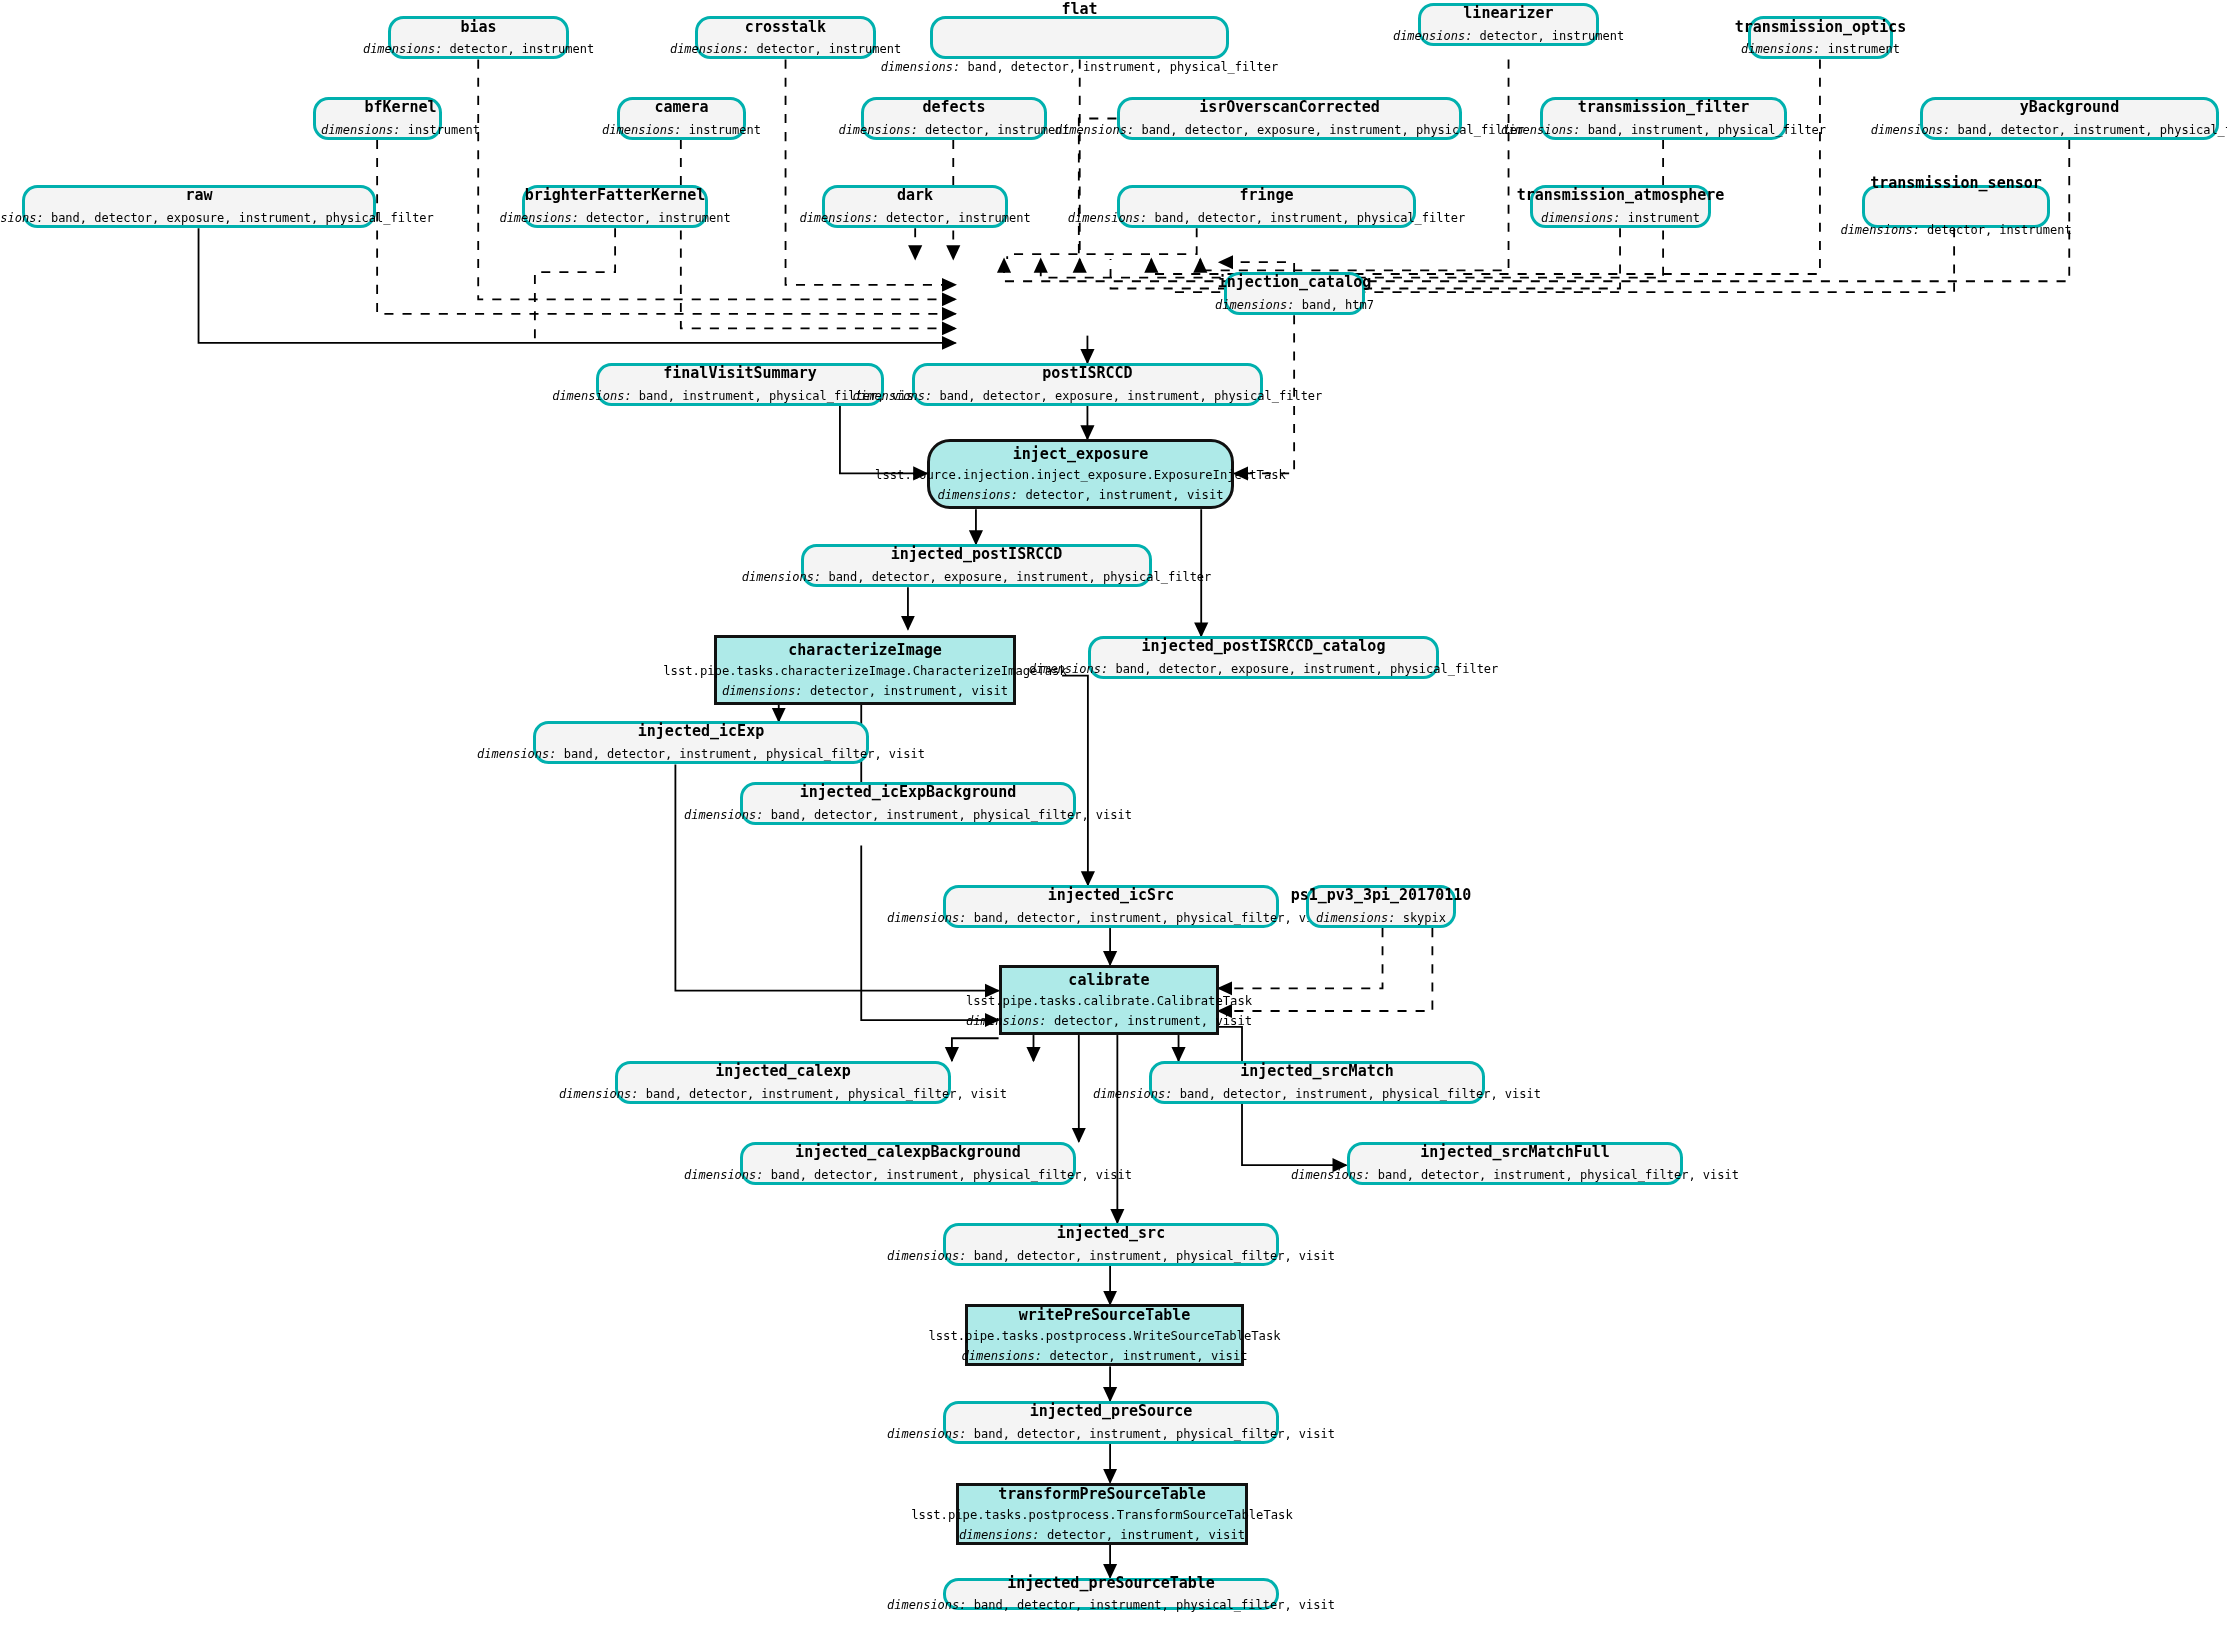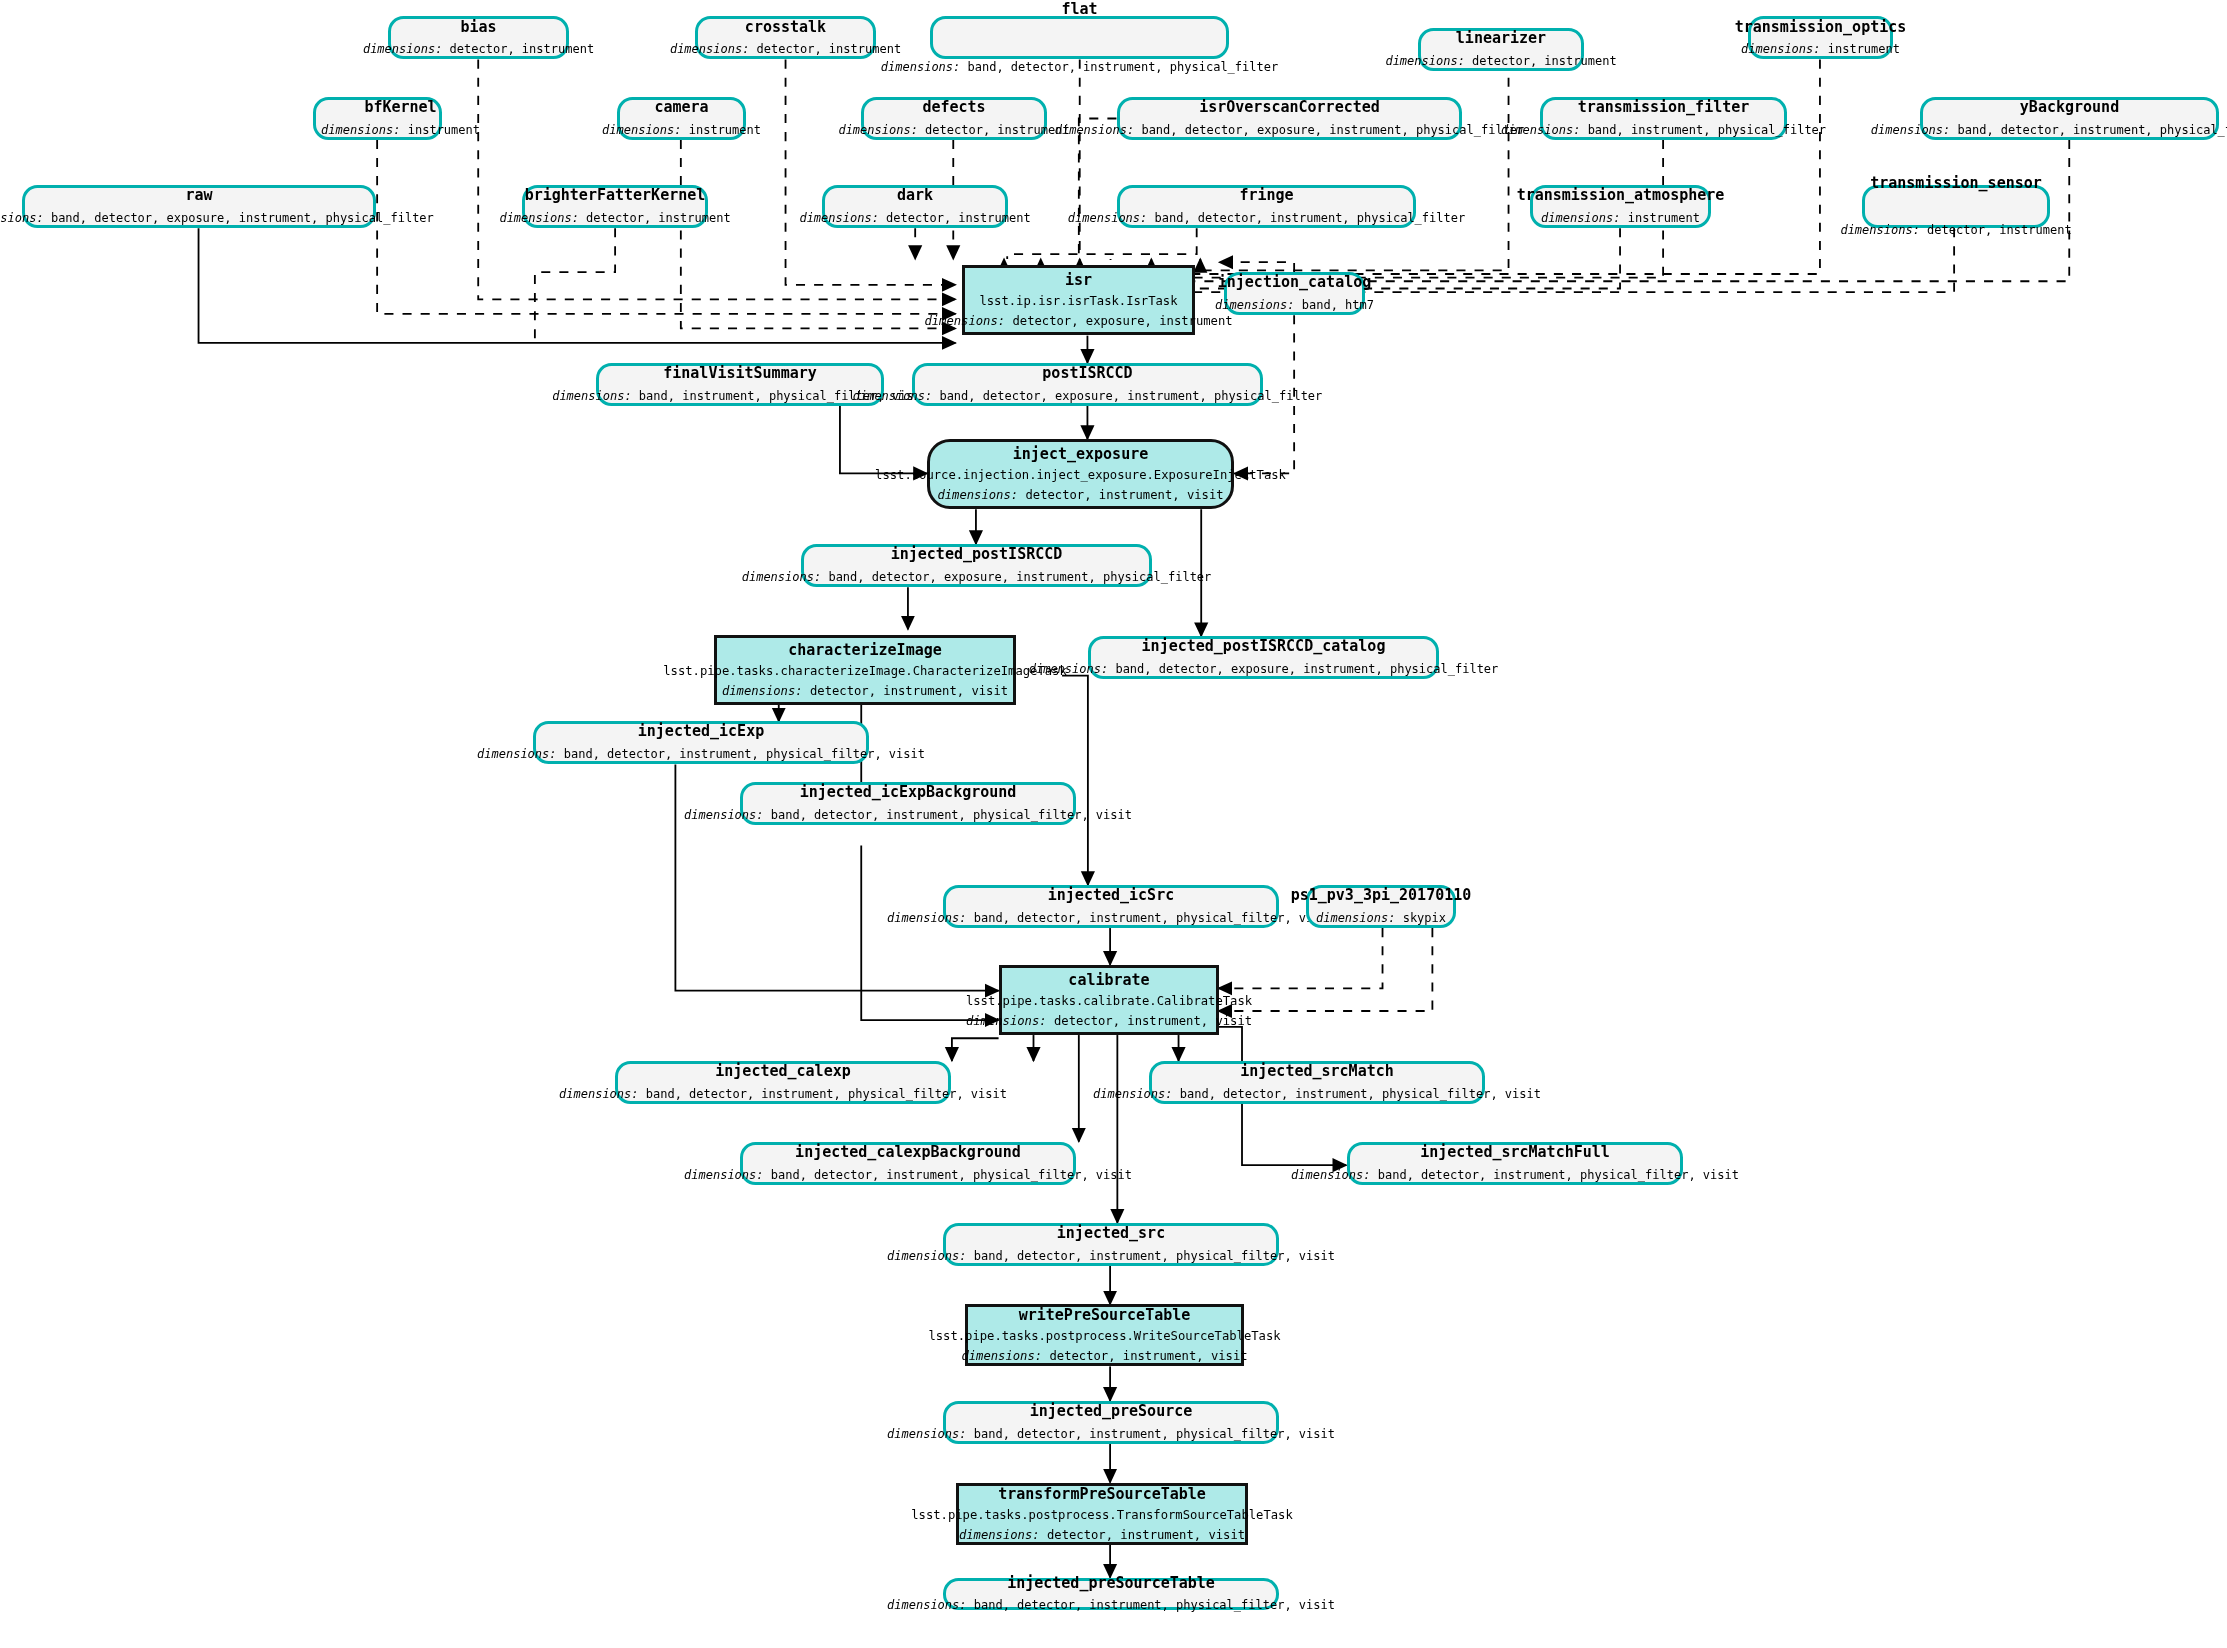--- a/index.html
+++ b/index.html
@@ -106,21 +106,21 @@
       <div class="ndims"><i>dimensions: </i><span>detector, instrument</span></div>
     </div>
     <div class="node ds" style="left: 695px; top: 16.3px; width: 181px; height: 43px;">
       <div class="nname">crosstalk</div>
       <div class="ndims"><i>dimensions: </i><span>detector, instrument</span></div>
     </div>
     <div class="node ds" style="left: 930px; top: 16.3px; width: 299px; height: 43px; gap: 35px;">
       <div class="nname">flat</div>
       <div class="ndims"><i>dimensions: </i><span>band, detector, instrument, physical_filter</span></div>
     </div>
-    <div class="node ds" style="left: 1418px; top: 28px; width: 166px; height: 43px; text-align: center;">
+    <div class="node ds" style="left: 1418px; top: 3px; width: 181px; height: 43px; text-align: center;">
       <div class="nname">linearizer</div>
       <div class="ndims"><i>dimensions: </i><span>detector, instrument</span></div>
     </div>
     <div class="node ds" style="left: 1748px; top: 16.3px; width: 145px; height: 43px;">
       <div class="nname">transmission_optics</div>
       <div class="ndims"><i>dimensions: </i><span>instrument</span></div>
     </div>
     <div class="node ds" style="left: 313px; top: 97px; width: 129px; height: 43px; padding-left: 46px;">
       <div class="nname">bfKernel</div>
       <div class="ndims"><i>dimensions: </i><span>instrument</span></div>
@@ -162,25 +162,20 @@
       <div class="ndims"><i>dimensions: </i><span>band, detector, instrument, physical_filter</span></div>
     </div>
     <div class="node ds" style="left: 1530px; top: 185px; width: 181px; height: 43px;">
       <div class="nname">transmission_atmosphere</div>
       <div class="ndims"><i>dimensions: </i><span>instrument</span></div>
     </div>
     <div class="node ds" style="left: 1862px; top: 185px; width: 188px; height: 43px; gap: 24px;">
       <div class="nname">transmission_sensor</div>
       <div class="ndims"><i>dimensions: </i><span>detector, instrument</span></div>
     </div>
-    <div class="node task" style="left: 962px; top: 265px; width: 233px; height: 70px;">
-      <div class="nname">isr</div>
-      <div class="nqual">lsst.ip.isr.isrTask.IsrTask</div>
-      <div class="ndims"><i>dimensions: </i><span>detector, exposure, instrument</span></div>
-    </div>
     <div class="node ds" style="left: 1224px; top: 272px; width: 141px; height: 43px;">
       <div class="nname">injection_catalog</div>
       <div class="ndims"><i>dimensions: </i><span>band, htm7</span></div>
     </div>
     <div class="node ds" style="left: 596px; top: 363px; width: 288px; height: 43px;">
       <div class="nname">finalVisitSummary</div>
       <div class="ndims"><i>dimensions: </i><span>band, instrument, physical_filter, visit</span></div>
     </div>
     <div class="node ds" style="left: 912px; top: 363px; width: 351px; height: 43px;">
       <div class="nname">postISRCCD</div>

